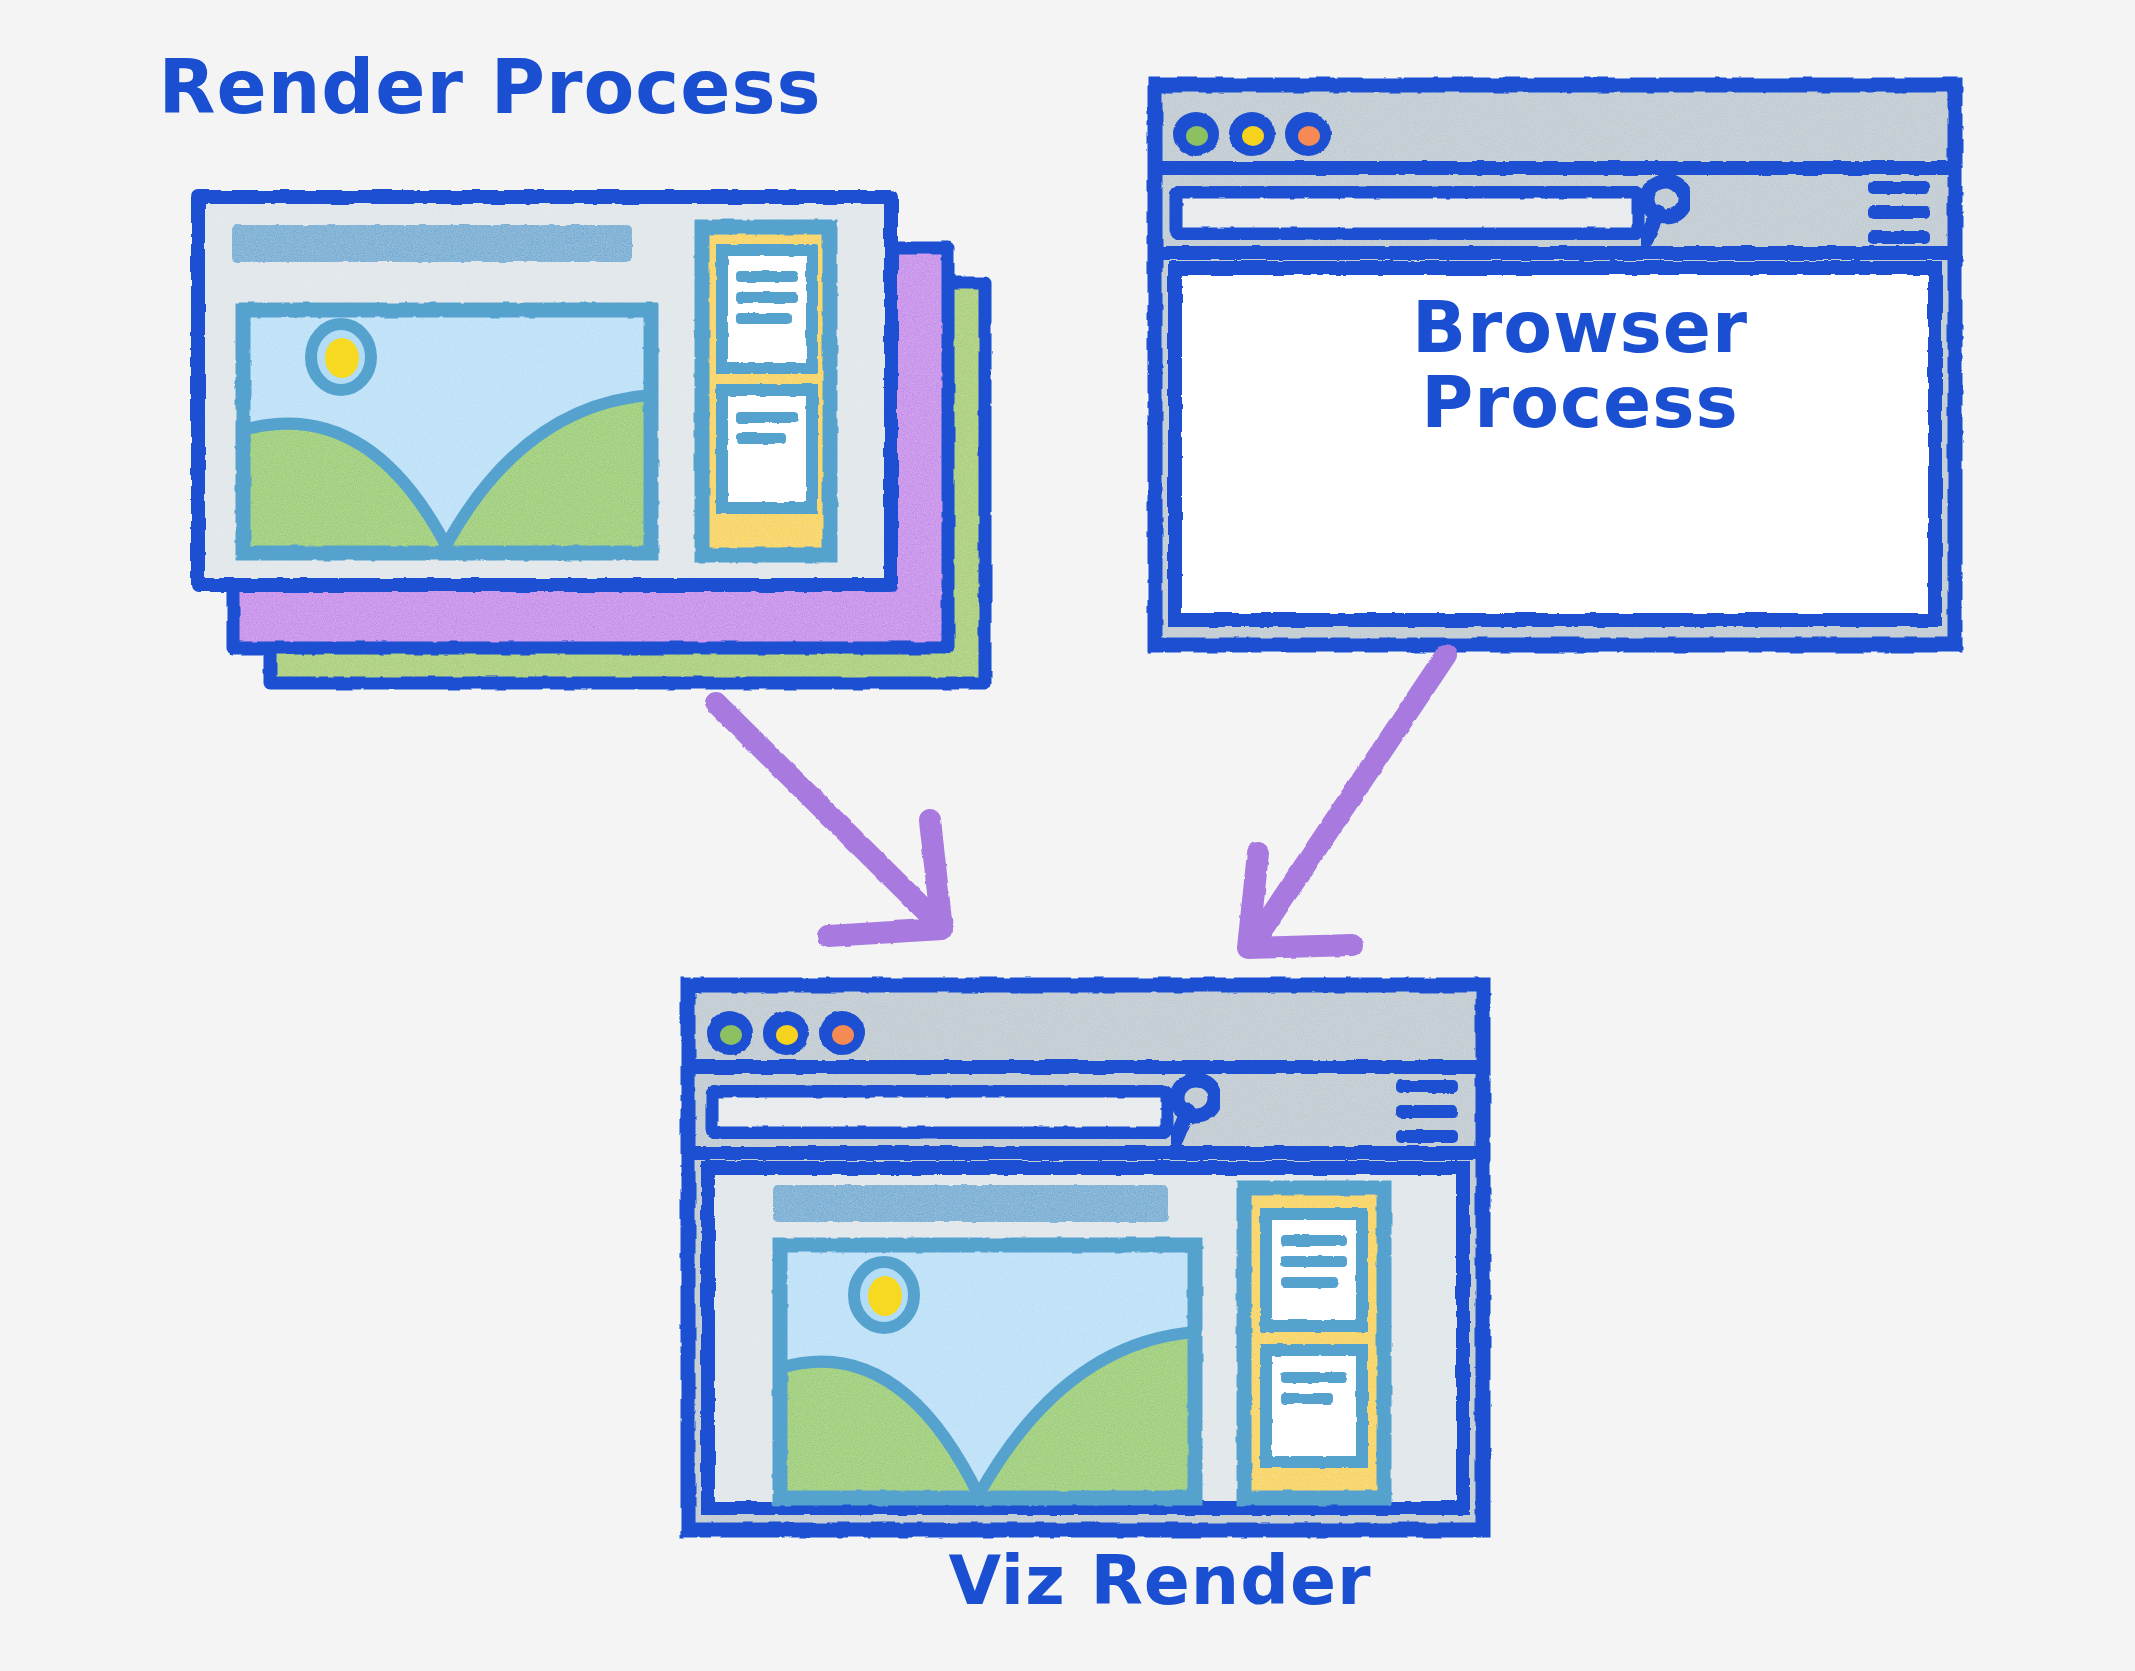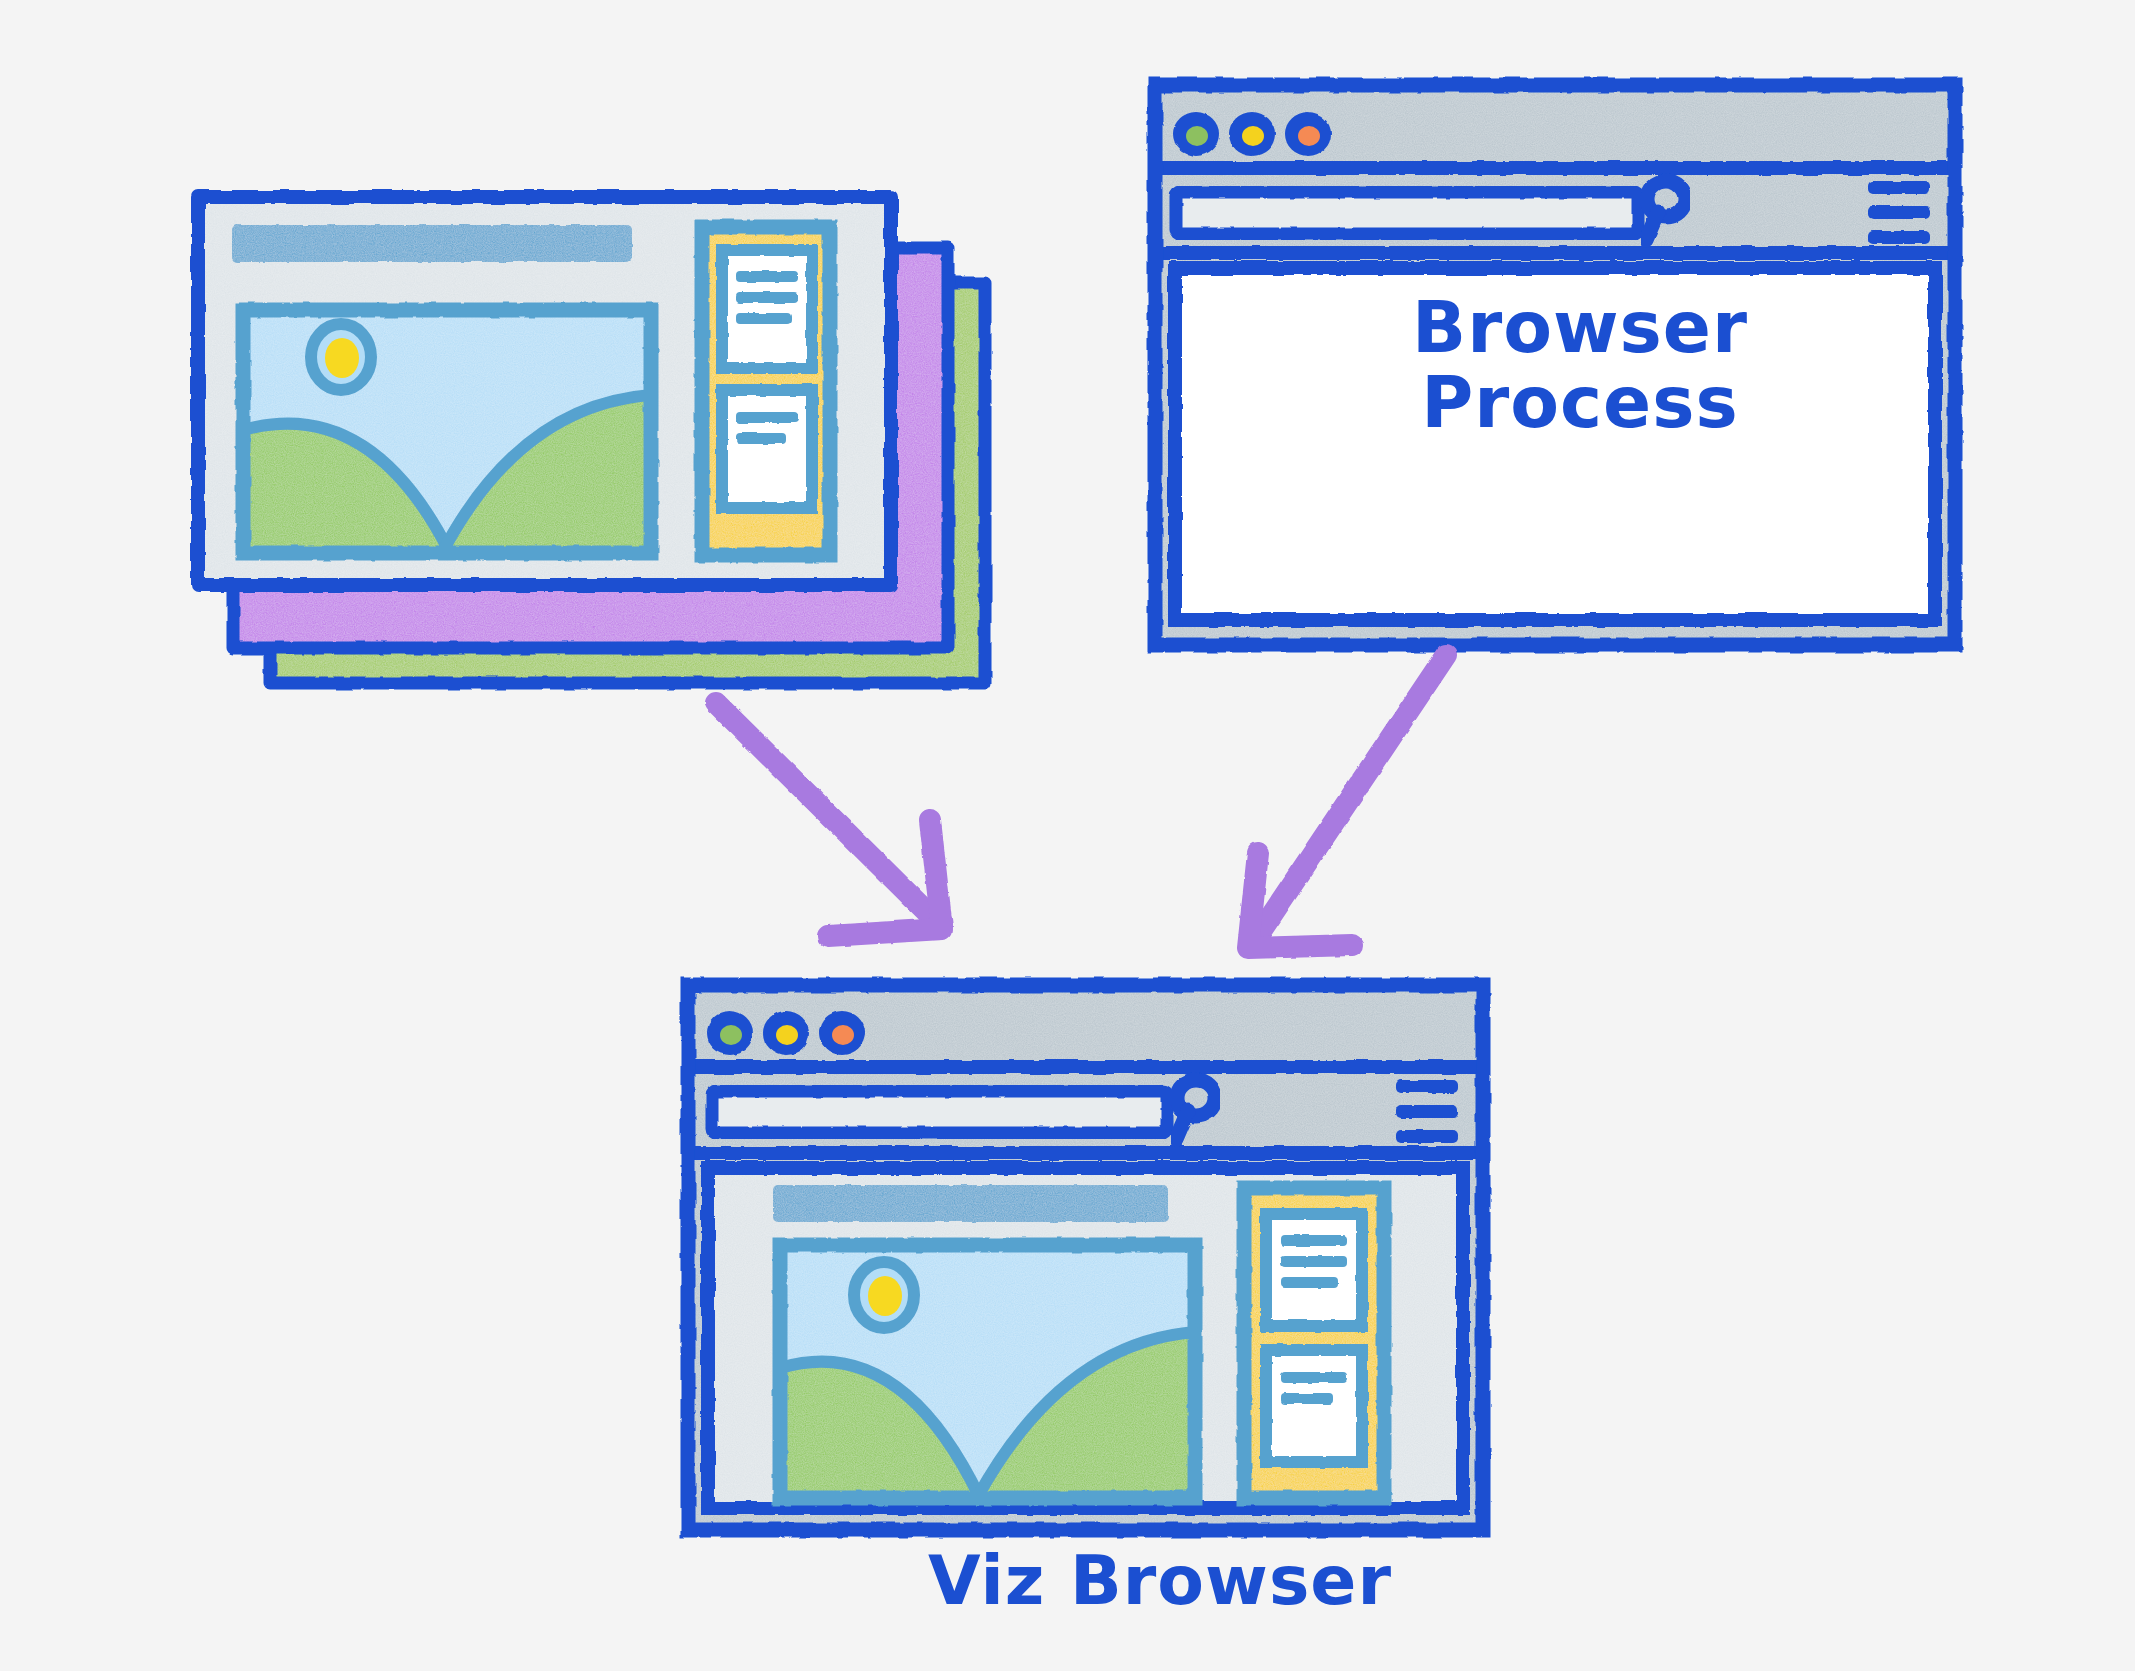--- a/index.html
+++ b/index.html
@@ -252,19 +252,20 @@
             <rect x="1281" y="1372" width="66" height="11" rx="4" fill="#56a2cf" filter="url(#rough2)"></rect>
             <rect x="1281" y="1393" width="52" height="11" rx="4" fill="#56a2cf" filter="url(#rough2)"></rect>
           </g>
         </g>
       </g>
 
       <rect x="688" y="985" width="795" height="545" fill="none" stroke="#1b4fd1" stroke-width="15" filter="url(#rough)"></rect>
     </g>
   </svg>
 
+  <div class="lbl" id="label-render">Render Process</div>
 
   <div class="lbl" id="label-browser">Browser
 Process</div>
 
-  <div class="lbl" id="label-viz">Viz Browser</div>
+  <div class="lbl" id="label-viz">Viz Render</div>
 
 </div>
 
 </body></html>

